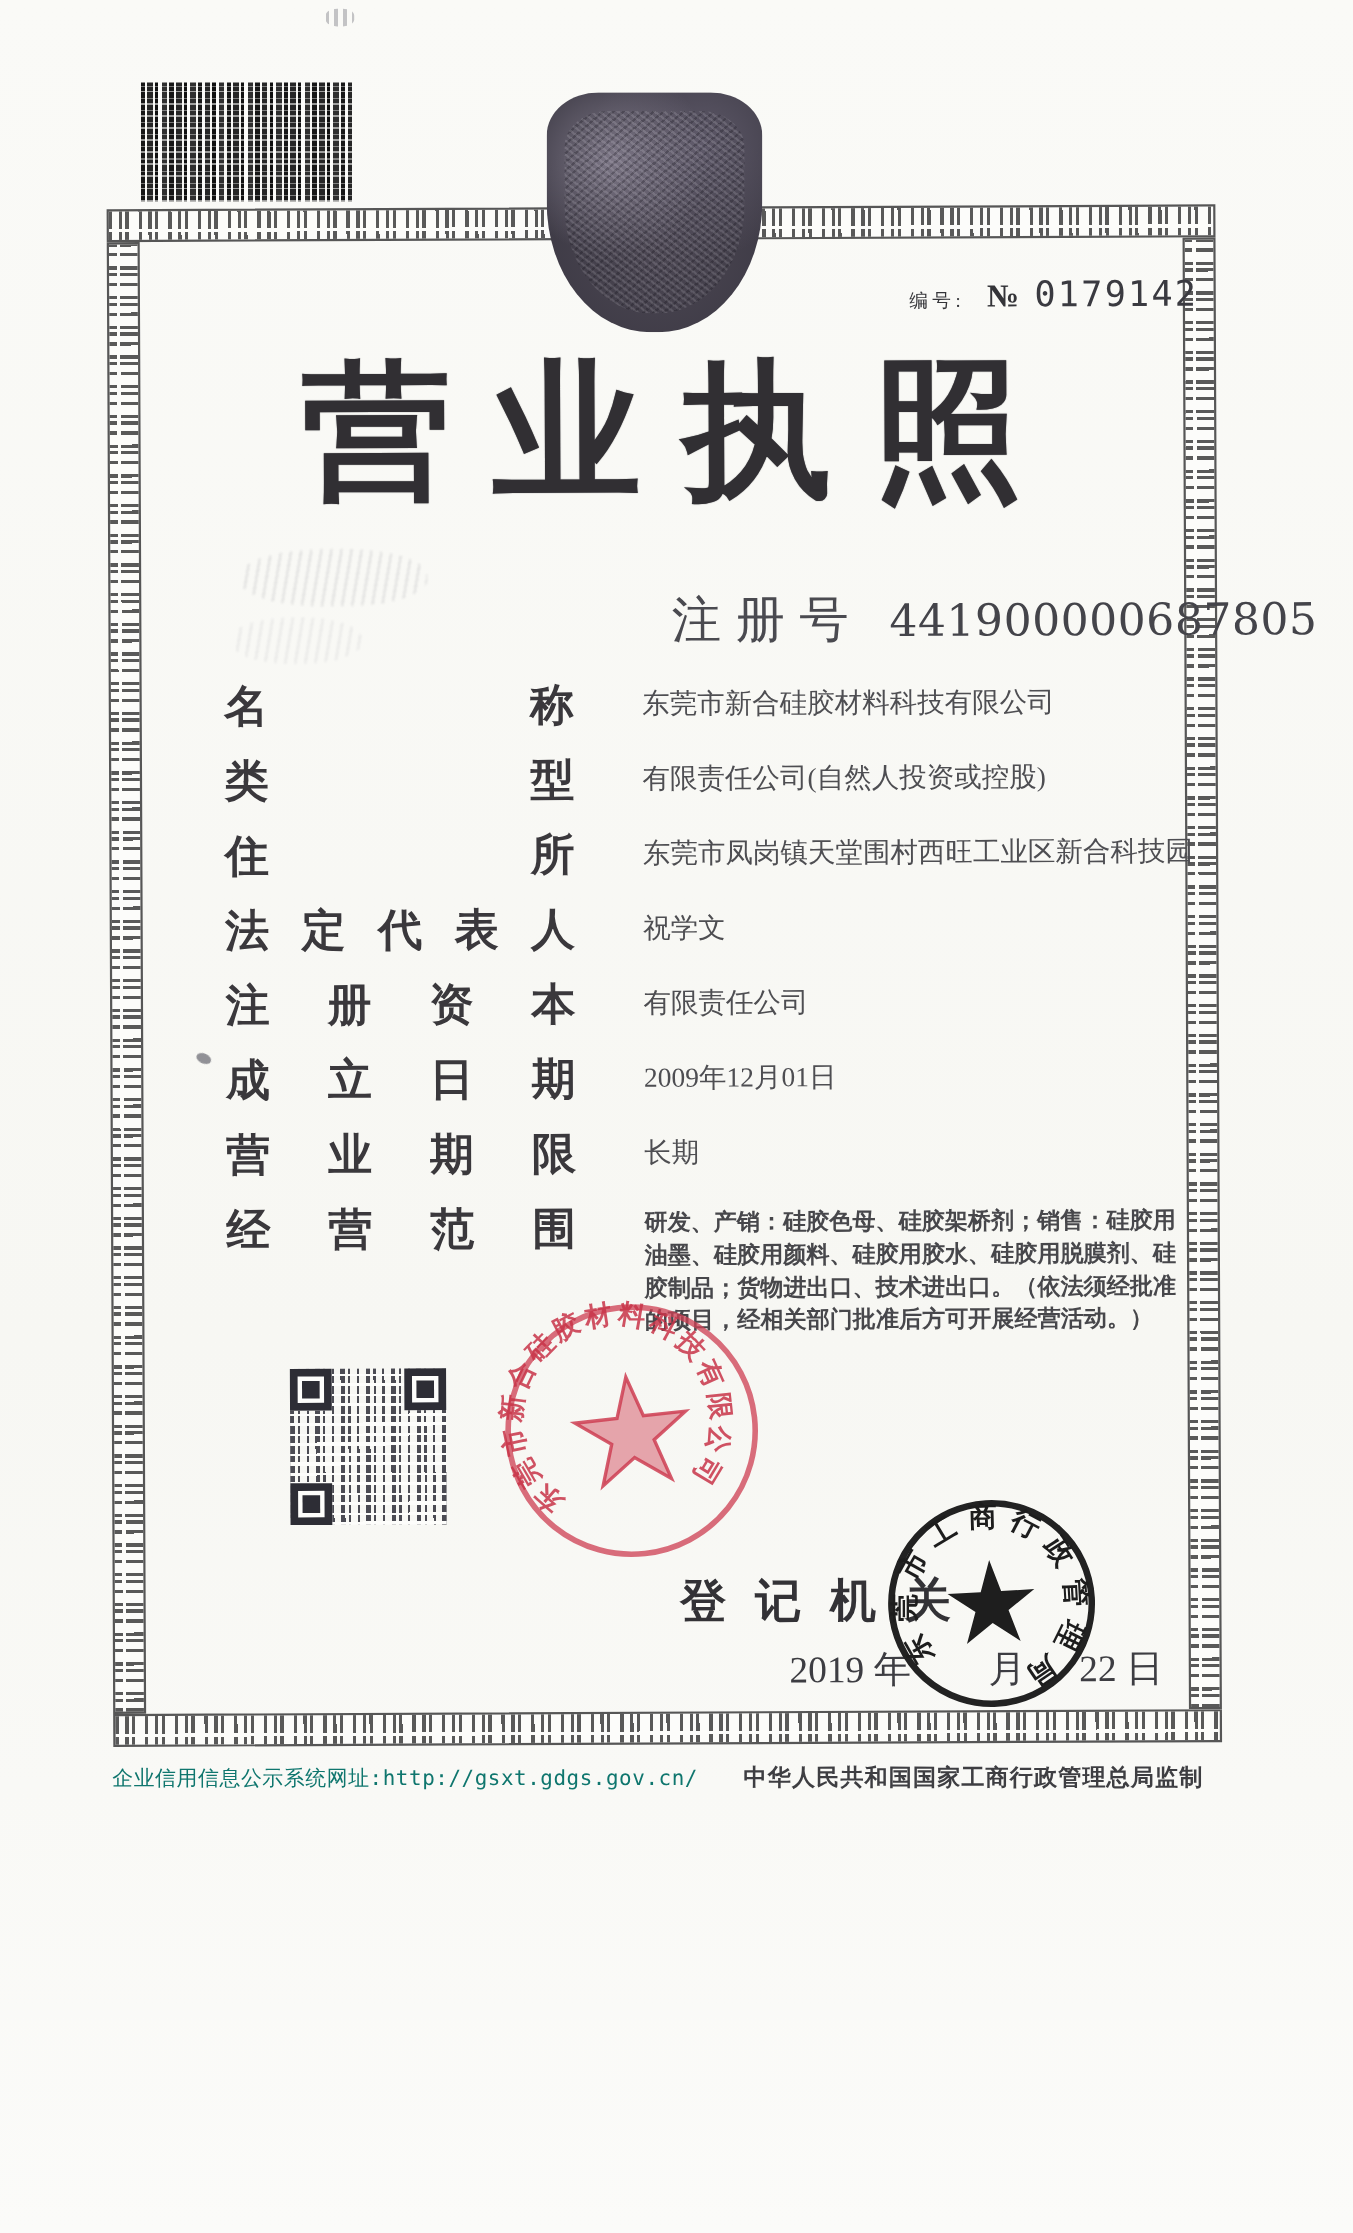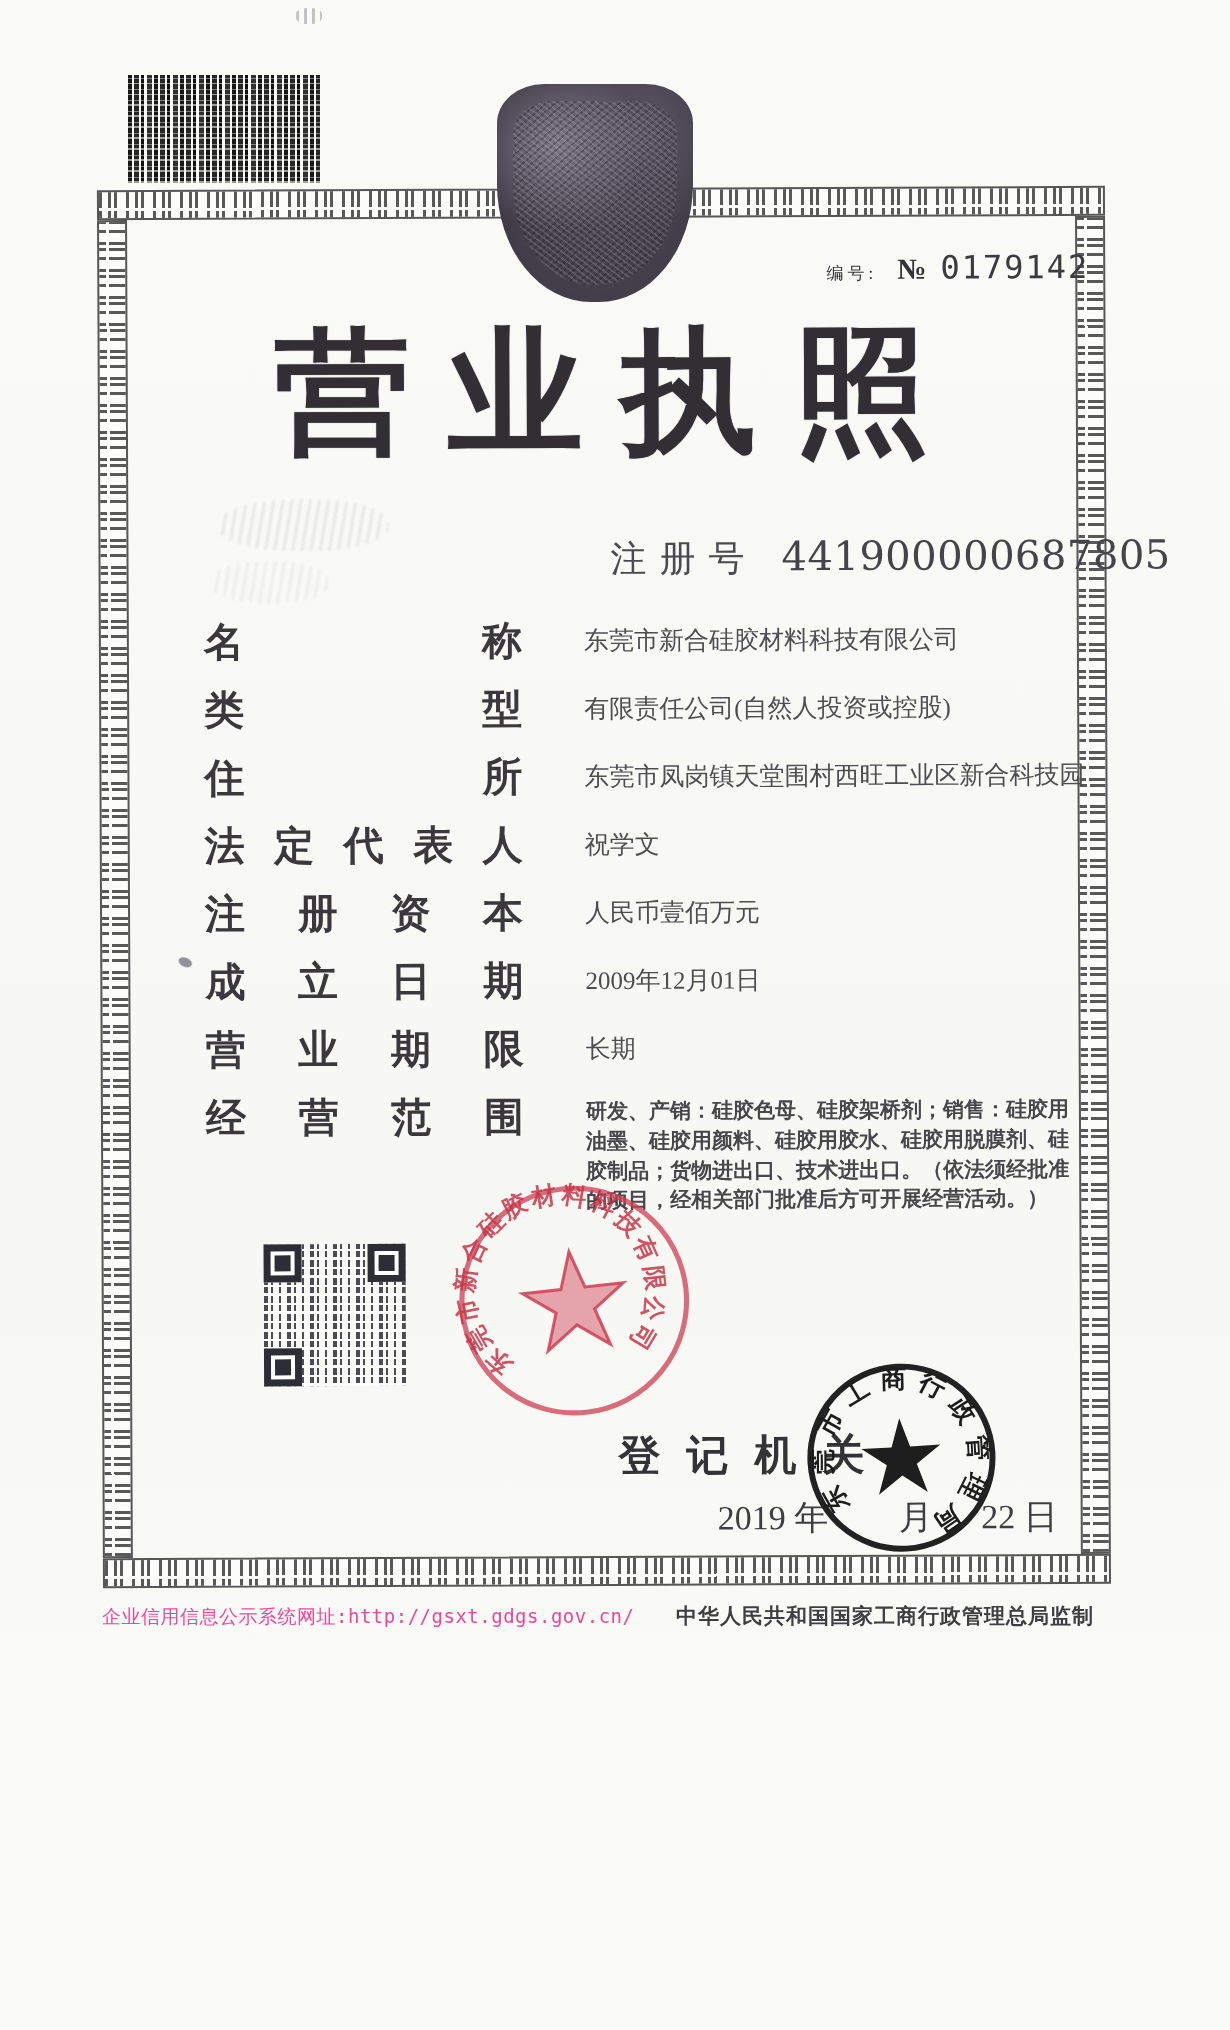--- a/index.html
+++ b/index.html
@@ -67,21 +67,21 @@
   
   .title{
     left:100px;top:312px;width:1008px;margin:0;text-align:center;
     font-family:"Liberation Sans", sans-serif;font-weight:900;
     font-size:135px;line-height:1.18;letter-spacing:38px;padding-left:38px;box-sizing:border-box;
     color:#312f33;text-shadow:0 0 1px rgba(40,38,44,.7);
   }
 
   
   .regline{left:612px;top:534px;display:flex;align-items:baseline;white-space:nowrap;}
-  .regline .rlbl{font-size:36px;color:#4a4a50;letter-spacing:13px;}
+  .regline .rlbl{font-size:45px;color:#4a4a50;letter-spacing:13px;}
   .regline .rnum{font-size:40px;font-family:"DejaVu Serif", serif;color:#44444a;margin-left:24px;letter-spacing:.5px;}
 
   
   .fields{left:205px;top:618px;width:880px;}
   .frow{display:flex;align-items:center;margin-bottom:22px;min-height:44px;}
   .frow:last-child{align-items:flex-start;}
   .flabel{width:318px;flex:0 0 318px;font-size:40px;font-weight:700;color:#3a383c;line-height:46px;}
   .char-justify{display:flex;justify-content:space-between;}
   .fvalue{margin-left:62px;font-size:25px;color:#4e4e52;line-height:1.3;}
   .frow:last-child .fvalue{width:497px;font-size:21px;font-weight:600;line-height:1.42;color:#47474b;margin-top:3px;}
@@ -100,21 +100,21 @@
   .seal-red{left:450px;top:1178px;z-index:4;transform:rotate(-6deg);}
   .seal-black{left:800px;top:1360px;z-index:5;transform:rotate(-3deg);}
 
   
   .registry{left:616px;top:1428px;font-size:42px;font-weight:700;letter-spacing:26px;color:#333236;white-space:nowrap;}
   .dateline{left:715px;top:1496px;font-size:34px;color:#3d3d42;white-space:nowrap;z-index:1;}
   .dateline .d2{margin-left:62px;}
   .dateline .d3{margin-left:40px;}
 
   
-  .foot-left{left:102px;top:1604px;font-family:"DejaVu Sans Mono", monospace;font-size:19px;color:#ec4899;letter-spacing:.5px;}
+  .foot-left{left:102px;top:1604px;font-family:"DejaVu Sans Mono", monospace;font-size:19px;color:#0f766e;letter-spacing:.5px;}
   .foot-right{right:136px;top:1602px;font-size:21px;font-weight:700;color:#3e3e42;letter-spacing:1px;}
 
   
   .smudge{border-radius:45%;filter:blur(1px);opacity:.45;
     background:repeating-linear-gradient(100deg, rgba(95,95,108,.35) 0 2px, transparent 2px 9px);}
   .sm1{left:220px;top:498px;width:170px;height:52px;}
   .sm2{left:212px;top:560px;width:118px;height:42px;opacity:.3;}
   .dotmark{left:178px;top:956px;width:14px;height:9px;background:rgba(60,60,72,.55);border-radius:50%;transform:rotate(24deg);filter:blur(.4px);}
   .topmark{left:296px;top:8px;width:26px;height:16px;opacity:.5;
     background:repeating-linear-gradient(90deg, rgba(70,70,82,.6) 0 3px, transparent 3px 8px);filter:blur(.6px);border-radius:40%;}
@@ -184,21 +184,21 @@
         </span>
       <span class="fvalue">祝学文</span>
     </div>
     <div class="frow">
       <span class="flabel char-justify">
           <span>注</span>
           <span>册</span>
           <span>资</span>
           <span>本</span>
         </span>
-      <span class="fvalue">人民币壹佰万元</span>
+      <span class="fvalue">有限责任公司</span>
     </div>
     <div class="frow">
       <span class="flabel char-justify">
           <span>成</span>
           <span>立</span>
           <span>日</span>
           <span>期</span>
         </span>
       <span class="fvalue">2009年12月01日</span>
     </div>

